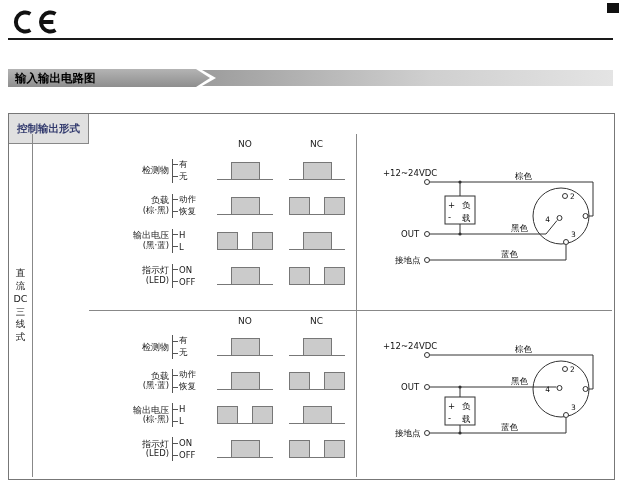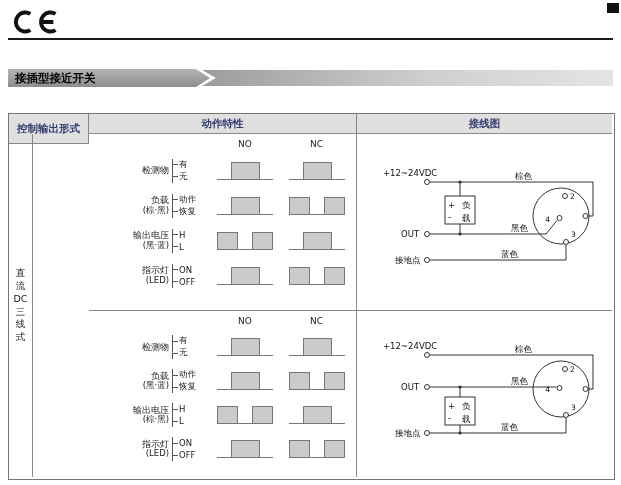--- a/index.html
+++ b/index.html
@@ -78,28 +78,26 @@
       <path d="M52.5 5.6 A 11 11 0 1 0 52.5 24.4"></path>
       <path d="M34.5 15 H 50"></path>
     </g>
   </svg>
   <div class="corner-mark"></div>
   <div class="head-rule"></div>
 
   <div class="banner">
     <div class="banner-bar2"></div>
     <div class="banner-bar1">
-      <span>接插型接近开关</span>
+      <span>输入输出电路图</span>
     </div>
   </div>
 
   <div class="grid">
     <div class="cell hcell h-col1">控制输出形式</div>
-    <div class="cell hcell h-col2">动作特性</div>
-    <div class="cell hcell h-col3">接线图</div>
 
     <div class="cell group-cell">
       <div>
           <div>直</div>
           <div>流</div>
           <div>DC</div>
           <div>三</div>
           <div>线</div>
           <div>式</div>
         </div>

